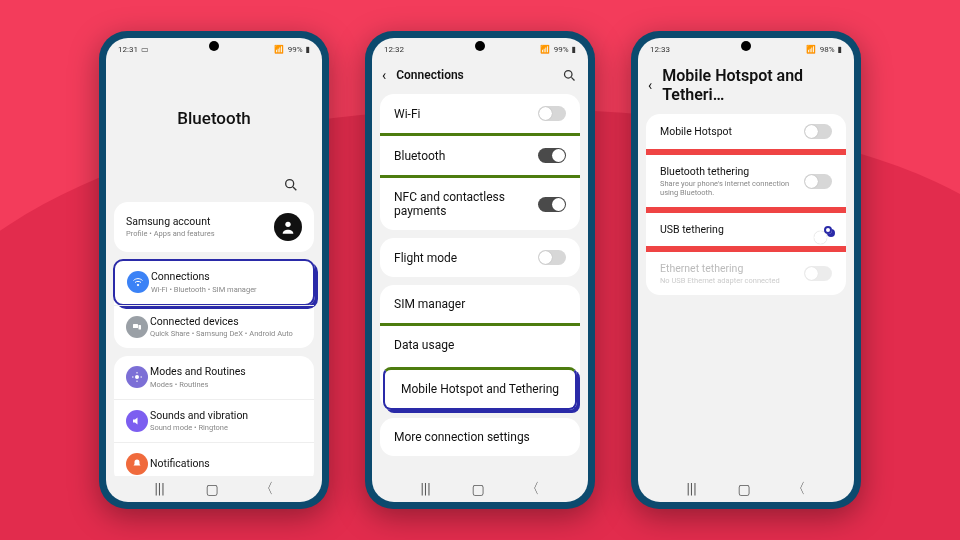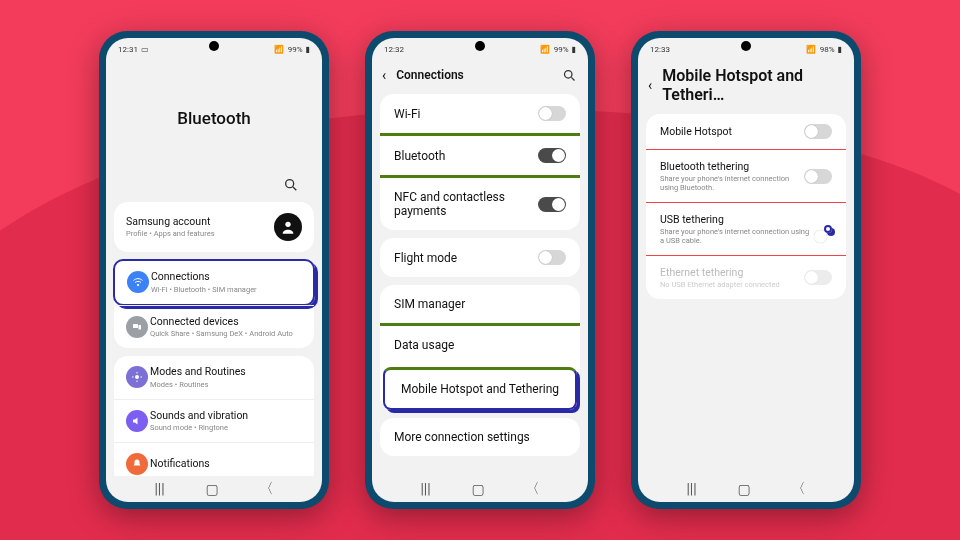--- a/index.html
+++ b/index.html
@@ -99,21 +99,21 @@
   .litem .lbl { flex:1; }
   .toggle {
     width:28px;height:15px;border-radius:10px;background:#d7d7d7;position:relative;flex:0 0 28px;
   }
   .toggle::after{content:"";position:absolute;top:1px;left:1px;width:13px;height:13px;border-radius:50%;background:#fff;box-shadow:0 0 1px rgba(0,0,0,.3);}
   .toggle.on{background:#4a4a4a;}
   .toggle.on::after{left:auto;right:1px;}
   .section-plain { padding: 10px 14px; font-size:9.5px; color:#444; }
   .section-sub { padding: 2px 14px 10px; font-size:9.5px; color:#222;}
   .tether-row { display:flex; align-items:center; padding:10px 14px; gap:9px;}
-  .tether-row + .tether-row { border-top:1px solid #ef4444;}
+  .tether-row + .tether-row { border-top:6px solid #ef4444;}
   .tether-body{flex:1;}
   .tether-title{font-size:10.5px;color:#111;}
   .tether-sub{font-size:7.5px;color:#888;line-height:1.2;margin-top:1px;}
   .disabled .tether-title{color:#bbb;} .disabled .tether-sub{color:#ccc;}
   .disabled .toggle{opacity:.45;}
   .navbar{
     height:26px;flex:0 0 26px;display:flex;align-items:center;justify-content:space-around;
     padding:0 28px;color:#555;font-size:14px;
   }
   svg{display:block;}
@@ -340,21 +340,20 @@
           <div class="tether-row">
             <div class="tether-body">
               <div class="tether-title">Bluetooth tethering</div>
               <div class="tether-sub">Share your phone's internet connection using Bluetooth.</div>
             </div>
             <span class="toggle"></span>
           </div>
           <div class="tether-row">
             <div class="tether-body">
               <div class="tether-title">USB tethering</div>
-              <div class="tether-sub">Share your phone's internet connection using a USB cable.</div>
             </div>
             <span class="hl-toggle">
               <span class="toggle on"></span>
             </span>
           </div>
           <div class="tether-row disabled">
             <div class="tether-body">
               <div class="tether-title">Ethernet tethering</div>
               <div class="tether-sub">No USB Ethernet adapter connected</div>
             </div>

